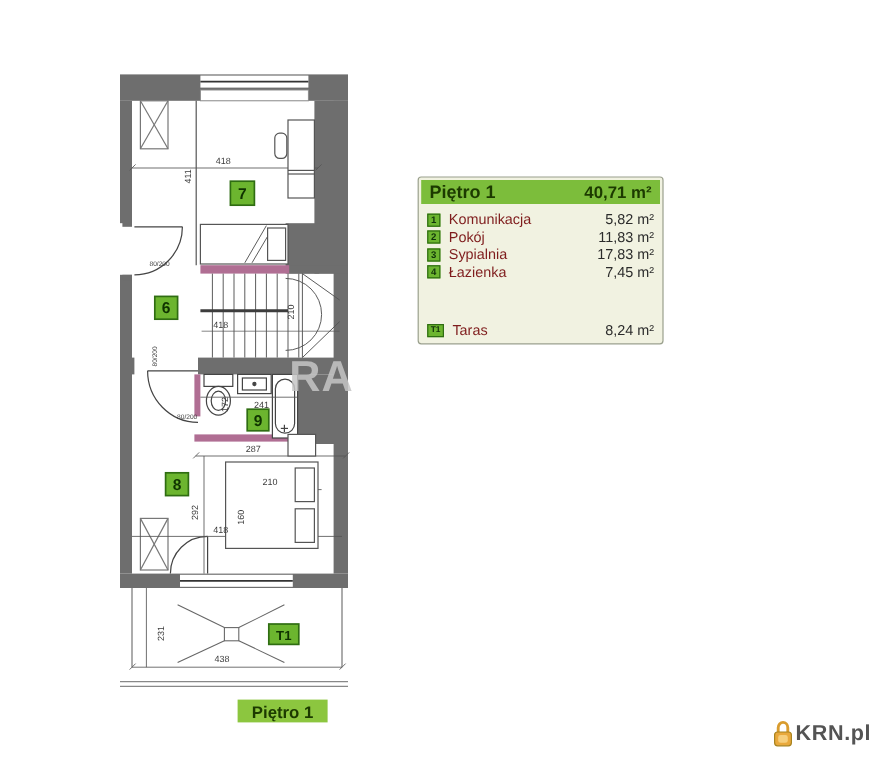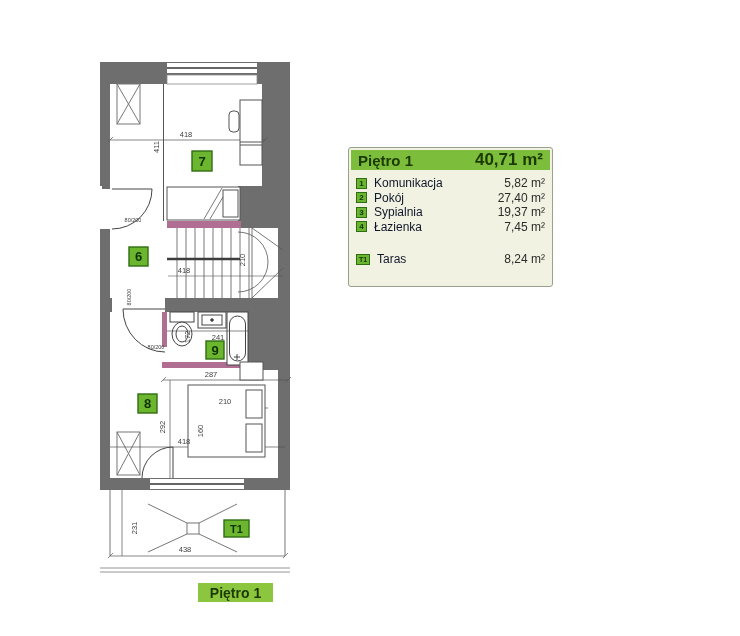--- a/index.html
+++ b/index.html
@@ -11,30 +11,30 @@
   #watermark{position:absolute;left:241px;top:293px;width:50px;height:42px;
     font-family:"Liberation Sans",sans-serif;font-weight:bold;font-size:36px;
     color:#c6c6c6;opacity:.85;letter-spacing:1px;line-height:42px;}
 
   
   #legend{position:absolute;left:348px;top:147px;width:205px;height:140px;
     background:#f1f2e1;border:1px solid #9aa08d;border-radius:3px;box-sizing:border-box;}
   #legend .hdr{margin:2px;height:20px;background:#7cbd3b;display:flex;align-items:center;
     justify-content:space-between;padding:0 7px;box-sizing:border-box;}
   #legend .hdr .t{font-size:15px;font-weight:bold;color:#1c3a00;}
-  #legend .hdr .a{font-size:17px;font-weight:bold;color:#1c3a00;}
+  #legend .hdr .a{font-size:14px;font-weight:bold;color:#1c3a00;}
   #legend .rows{padding:4px 7px 0 7px;}
   .lrow{display:flex;align-items:center;height:14.5px;}
   .lrow .sq{width:11px;height:11px;background:#6cb52f;border:1px solid #2f6d12;
     box-sizing:border-box;font-size:8px;font-weight:bold;color:#11320a;
     display:flex;align-items:center;justify-content:center;margin-right:7px;flex:0 0 auto;}
   .lrow .sq.wide{width:14px;font-size:7px;}
-  .lrow .nm{flex:1;font-size:12px;color:#0f172a;}
+  .lrow .nm{flex:1;font-size:12px;color:#7f1d1d;}
   .lrow .ar{font-size:12px;color:#2b2b2b;text-align:right;}
-  .lrow.taras{margin-top:18px;}
+  .lrow.taras{margin-top:34px;}
 
   
   #floor-label{position:absolute;left:198px;top:583px;width:75px;height:19px;background:#8cc63f;
     display:flex;align-items:center;justify-content:center;font-size:14px;font-weight:bold;color:#1c3a00;}
 
   
   #logo{position:absolute;left:644px;top:600px;display:flex;align-items:center;gap:2px;}
   #logo .txt{font-size:18px;font-weight:bold;color:#545454;letter-spacing:0.5px;}
 </style>
 </head>
@@ -211,53 +211,62 @@
           <rect x="138" y="394" width="19" height="19" fill="#6cb52f" stroke="#2f6d12" stroke-width="1.4"></rect>
         <text x="147.5" y="408" font-size="13" fill="#0f3300">8</text>
         </g>
       <g>
           <rect x="224" y="520" width="25" height="17" fill="#6cb52f" stroke="#2f6d12" stroke-width="1.4"></rect>
         <text x="236.5" y="533" font-size="11" fill="#0f3300">T1</text>
         </g>
     </g>
   </svg>
 
+  <div id="watermark">RA</div>
 
   <div id="legend">
     <div class="hdr">
       <span class="t">Piętro 1</span>
       <span class="a">40,71 m²</span>
     </div>
     <div class="rows">
       <div class="lrow">
         <span class="sq">1</span>
         <span class="nm">Komunikacja</span>
         <span class="ar">5,82 m²</span>
       </div>
       <div class="lrow">
         <span class="sq">2</span>
         <span class="nm">Pokój</span>
-        <span class="ar">27,40 m²</span>
+        <span class="ar">11,83 m²</span>
       </div>
       <div class="lrow">
         <span class="sq">3</span>
         <span class="nm">Sypialnia</span>
-        <span class="ar">19,37 m²</span>
+        <span class="ar">17,83 m²</span>
       </div>
       <div class="lrow">
         <span class="sq">4</span>
         <span class="nm">Łazienka</span>
         <span class="ar">7,45 m²</span>
       </div>
       <div class="lrow taras">
         <span class="sq wide">T1</span>
         <span class="nm">Taras</span>
         <span class="ar">8,24 m²</span>
       </div>
     </div>
   </div>
 
   <div id="floor-label">
     <span>Piętro 1</span>
   </div>
 
+  <div id="logo">
+    <svg width="17" height="23" viewBox="0 0 17 23">
+      <path d="M4.5 11 V6.5 a4 4.5 0 0 1 8 0 V11" fill="none" stroke="#d99c2e" stroke-width="2.4"></path>
+      <rect x="1.5" y="10" width="14" height="11.5" rx="2.5" fill="#e9a93c" stroke="#a8831f" stroke-width="1"></rect>
+      <rect x="4.5" y="12.5" width="8" height="6.5" rx="2" fill="#f6cf7d"></rect>
+    </svg>
+    <span class="txt">KRN.pl</span>
+  </div>
 
 </div>
 
 </body></html>

